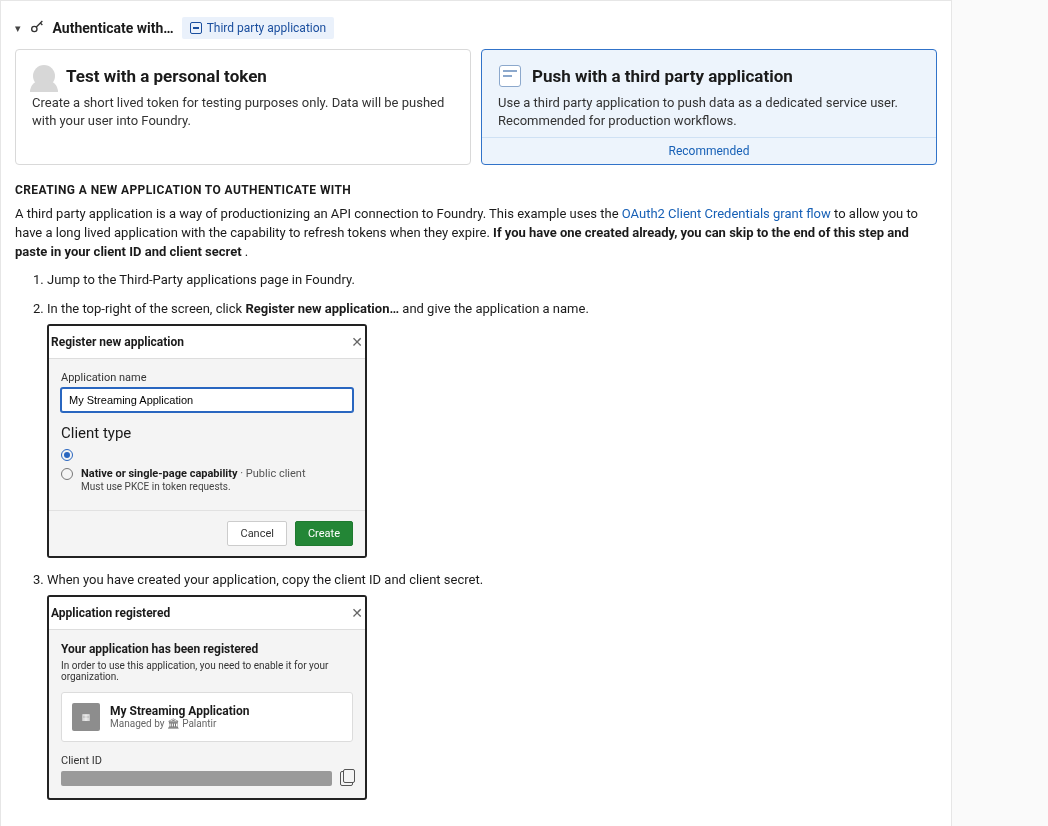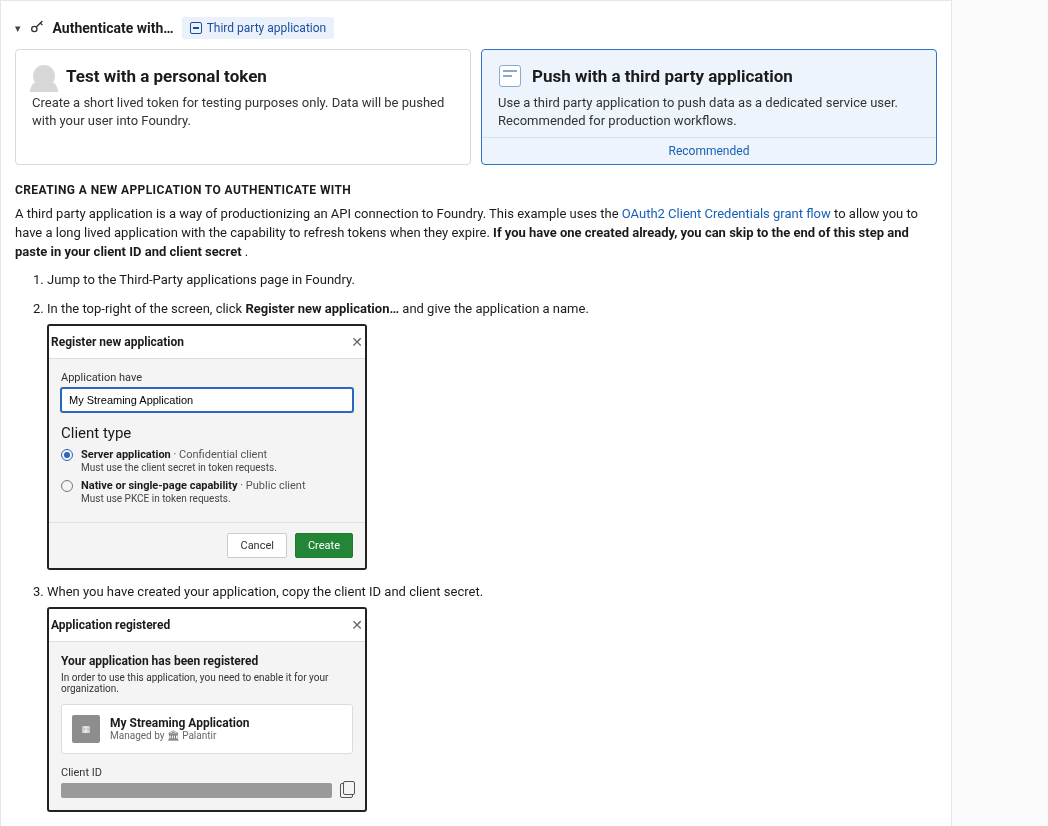--- a/index.html
+++ b/index.html
@@ -237,30 +237,26 @@
           <span> and give the application a name.</span>
         </span>
 
         
         <div class="mock-dialog">
           <div class="dlg-header">
             <span>Register new application</span>
             <span class="x">✕</span>
           </div>
           <div class="dlg-body">
-            <div class="field-label">Application have</div>
+            <div class="field-label">Application name</div>
             <input class="appname-input" value="My Streaming Application" style="">
             <div class="client-type-label">Client type</div>
 
             <div class="radio-row">
               <span class="radio-dot sel"></span>
-              <div class="radio-text">
-                <div class="primary"><b>Server application</b><span class="secondary"> · Confidential client</span></div>
-                <div class="sub">Must use the client secret in token requests.</div>
-              </div>
             </div>
 
             <div class="radio-row">
               <span class="radio-dot"></span>
               <div class="radio-text">
                 <div class="primary"><b>Native or single-page capability</b><span class="secondary"> · Public client</span></div>
                 <div class="sub">Must use PKCE in token requests.</div>
               </div>
             </div>
           </div>

